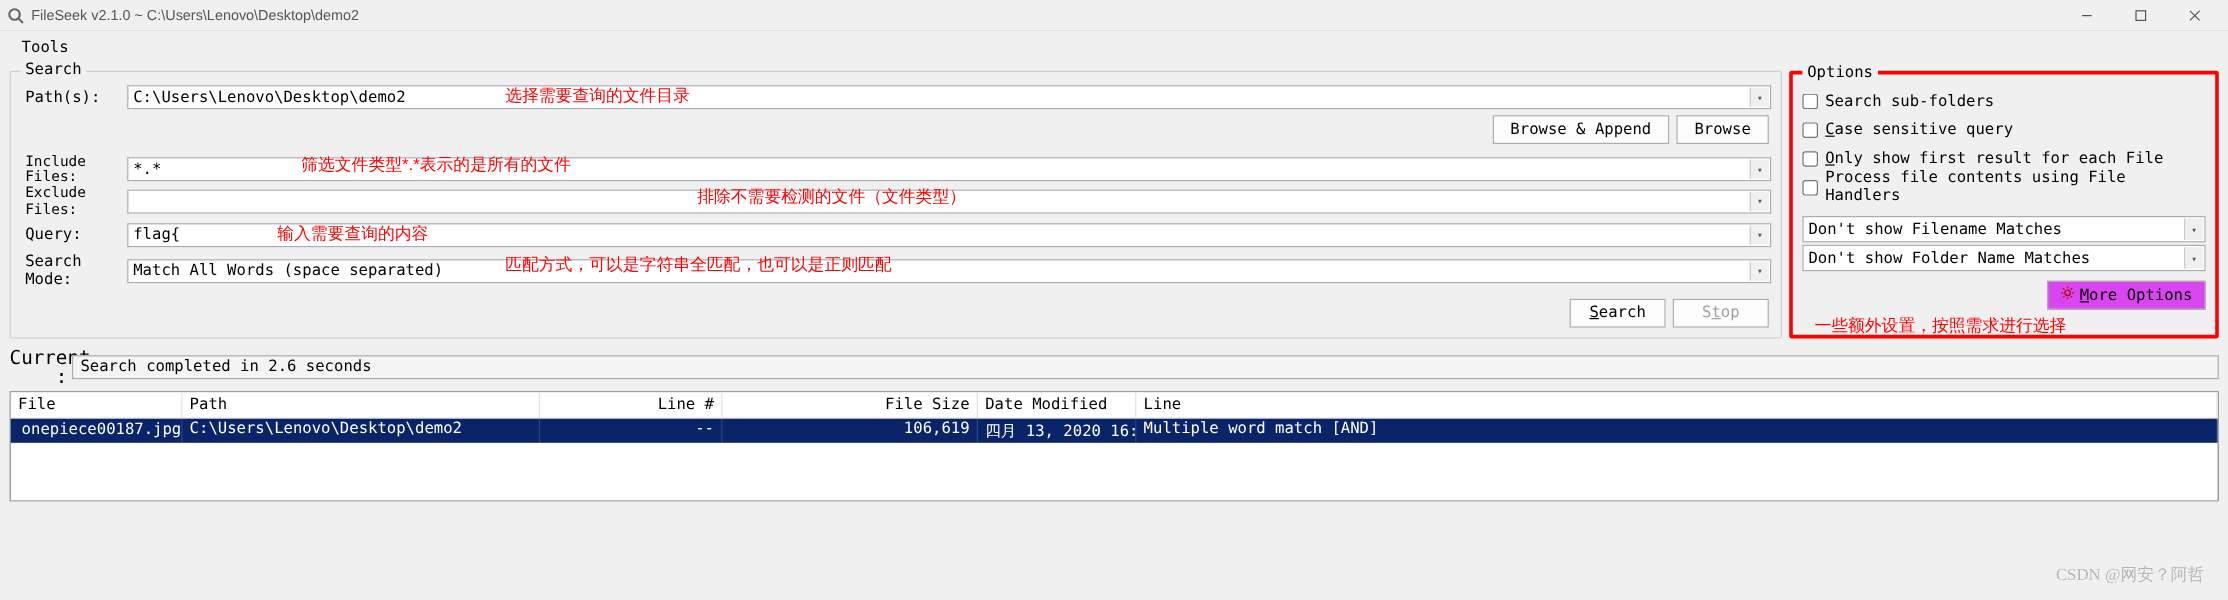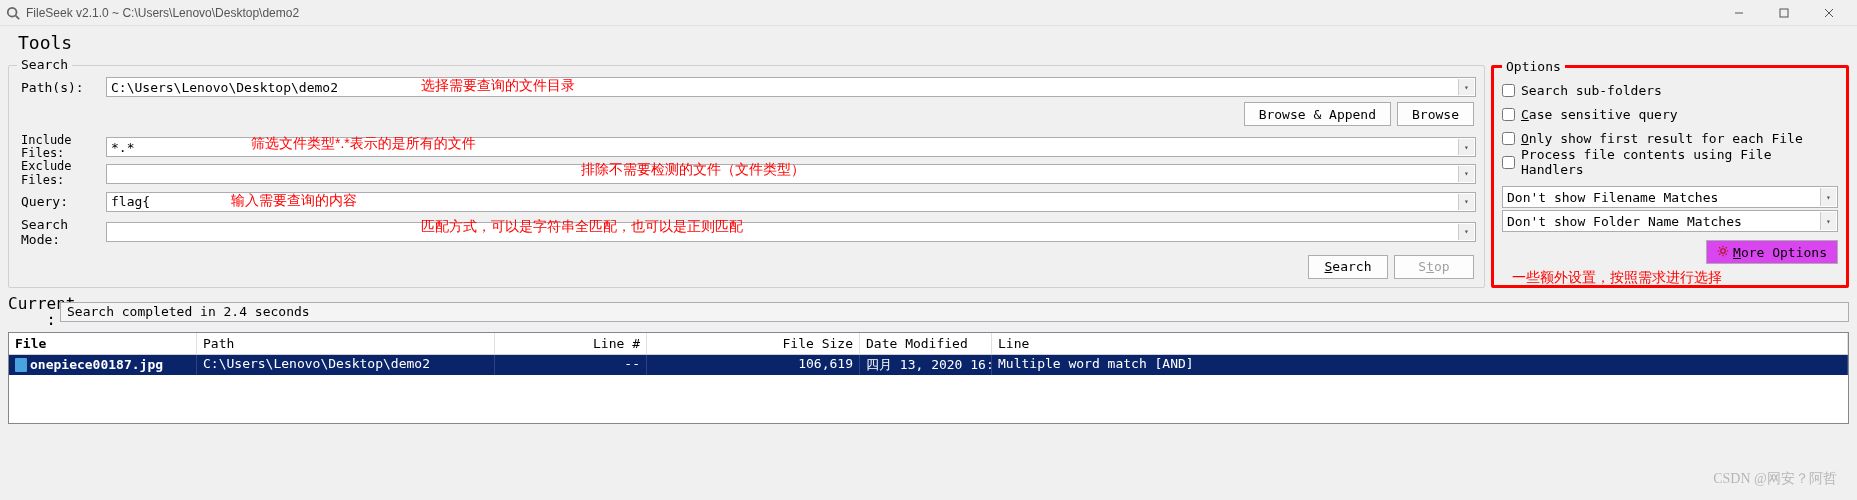--- a/index.html
+++ b/index.html
@@ -4,21 +4,21 @@
 <style>
   * { box-sizing: border-box; margin: 0; padding: 0; }
   body { font-family: "Microsoft YaHei", Tahoma, sans-serif; font-size: 12px; background: #f0f0f0; color: #000; }
   
   .titlebar { background: #f0f0f0; height: 26px; display: flex; align-items: center; padding: 0 6px; border-bottom: 1px solid #e0e0e0; }
   .titlebar-icon { width: 14px; height: 14px; margin-right: 6px; }
   .titlebar-text { flex: 1; font-family: Tahoma, sans-serif; font-size: 12px; color: #555; }
   .titlebar-btns { display: flex; gap: 0; }
   .titlebar-btn { width: 45px; height: 26px; display: flex; align-items: center; justify-content: center; color: #555; }
   
-  .menubar { padding: 4px 12px; font-family: "SimSun", monospace; font-size: 18px; }
+  .menubar { padding: 4px 12px; font-family: "SimSun", monospace; font-size: 13px; }
   .menubar-item { padding: 2px 6px; display: inline-block; }
   
   .main-row { display: flex; padding: 2px 8px 8px 8px; gap: 6px; }
   
   .group { border: 1px solid #d0d0d0; border-radius: 2px; padding: 10px 8px 8px 8px; position: relative; margin-top: 4px; }
   .group-title { position: absolute; top: -9px; left: 8px; background: #f0f0f0; padding: 0 4px; font-family: "SimSun", monospace; font-size: 13px; }
   
   .search-group { flex: 1; padding-left: 12px; }
   .options-group { width: 358px; border: 3px solid #ff0000; }
   
@@ -46,21 +46,21 @@
   
   .current-row { display: flex; align-items: center; padding: 0 8px 4px 8px; }
   .current-label { width: 52px; text-align: right; font-family: "SimSun", monospace; font-size: 16px; line-height: 1.0; padding-right: 4px; }
   .current-box { flex: 1; height: 20px; border: 1px solid #abadb3; background: #f4f4f4; padding: 0 6px; font-family: "SimSun", monospace; font-size: 13px; display: flex; align-items: center; }
   
   .results { margin: 0 8px; border: 1px solid #828790; background: #fff; }
   .results-header { display: flex; background: #fff; border-bottom: 1px solid #d0d0d0; }
   .results-header .col { padding: 3px 6px; border-right: 1px solid #e0e0e0; font-family: "SimSun", monospace; font-size: 13px; white-space: nowrap; overflow: hidden; }
   .results-row { display: flex; background: #0a246a; color: #fff; }
   .results-row .col { padding: 1px 6px; border-right: 1px solid rgba(255,255,255,0.15); font-family: "SimSun", monospace; font-size: 13px; white-space: nowrap; overflow: hidden; }
-  .col-file { width: 188px; display: flex; align-items: center; gap: 3px; font-weight: bold; }
+  .col-file { width: 143px; display: flex; align-items: center; gap: 3px; }
   .col-path { width: 298px; }
   .col-line { width: 152px; text-align: right; }
   .col-size { width: 213px; text-align: right; }
   .col-date { width: 132px; }
   .col-lineval { flex: 1; }
   .file-icon { width: 12px; height: 14px; background: #4aa3df; display: inline-block; border-radius: 1px; }
   .results-body { height: 48px; }
   
   .watermark { position: absolute; right: 20px; bottom: 12px; color: rgba(0,0,0,0.25); font-size: 14px; font-family: "Microsoft YaHei"; }
   
@@ -143,20 +143,21 @@
       <div class="combo">
         <span class="combo-text">flag{</span>
         <span class="combo-arrow">▾</span>
       </div>
       <span class="annotation" style="left:210px; top:1px;">输入需要查询的内容</span>
     </div>
 
     <div class="form-row rel" style="margin-top:4px;">
       <div class="form-label">Search Mode:</div>
       <div class="combo">
+        <span class="combo-text">Match All Words (space separated)</span>
         <span class="combo-arrow">▾</span>
       </div>
       <span class="annotation" style="left:400px; top:1px;">匹配方式，可以是字符串全匹配，也可以是正则匹配</span>
     </div>
 
     <div class="btn-row" style="margin-top:8px; margin-bottom:0;">
       <button class="btn" style="width:80px;"><span style="text-decoration:underline;">S</span><span>earch</span></button>
       <button class="btn" style="width:80px;" disabled="">S<span style="text-decoration:underline;">t</span>op</button>
     </div>
   </div>
@@ -203,21 +204,21 @@
         <span><span style="text-decoration:underline;">M</span>ore Options</span>
       </button>
     </div>
 
     <span class="annotation" style="left:18px; bottom:-2px;">一些额外设置，按照需求进行选择</span>
   </div>
 </div>
 
 <div class="current-row">
   <div class="current-label">Current<br>:</div>
-  <div class="current-box">Search completed in 2.4 seconds</div>
+  <div class="current-box">Search completed in 2.6 seconds</div>
 </div>
 
 <div class="results">
   <div class="results-header">
     <div class="col col-file">File</div>
     <div class="col col-path">Path</div>
     <div class="col col-line">Line #</div>
     <div class="col col-size">File Size</div>
     <div class="col col-date">Date Modified</div>
     <div class="col col-lineval">Line</div>

